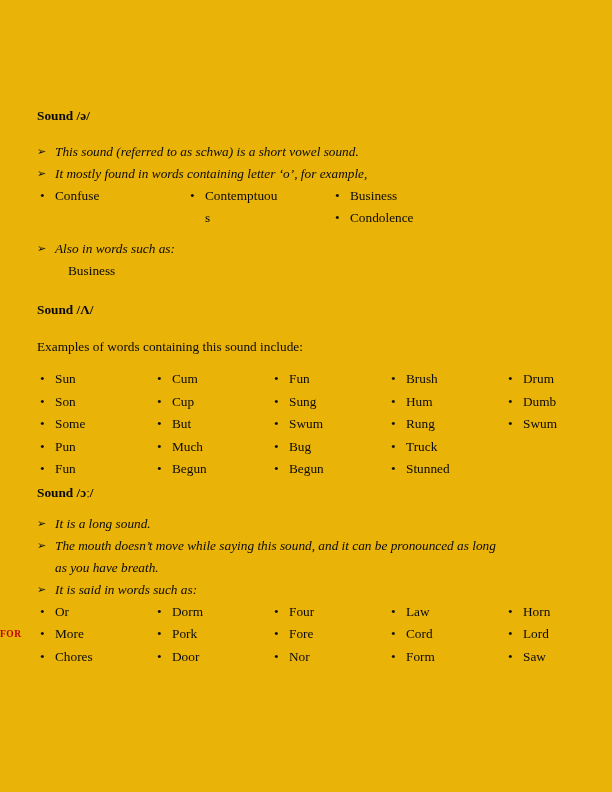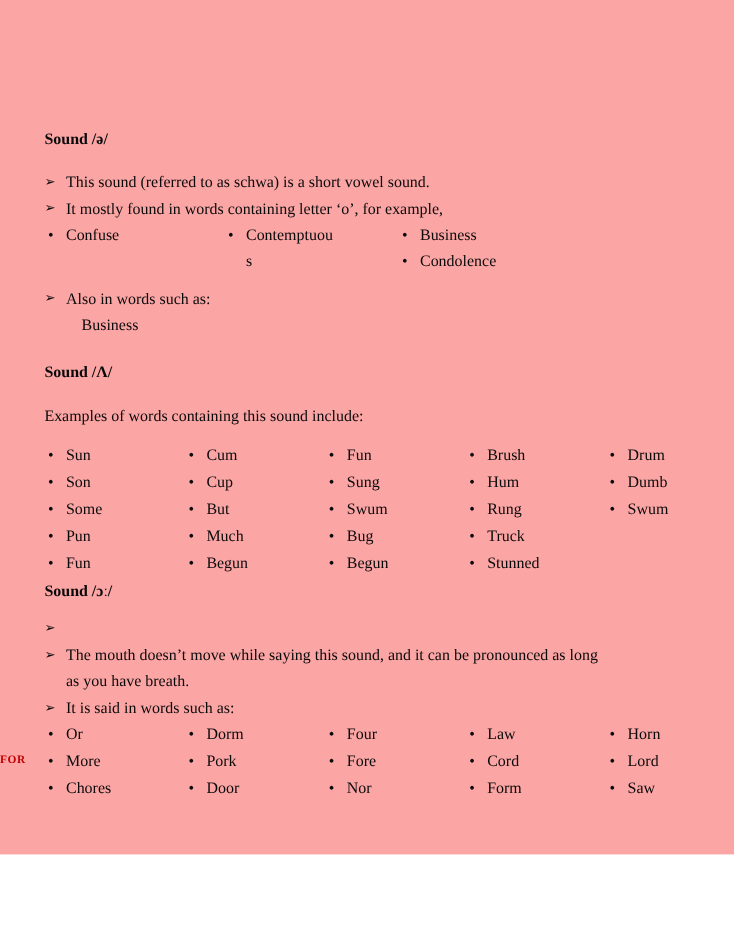--- a/index.html
+++ b/index.html
@@ -2,29 +2,29 @@
 <html><head>
 <meta charset="utf-8">
 <style>
   html,body{margin:0;padding:0;}
   body{
     width:612px;height:792px;background:#ffffff;
     font-family:"Liberation Serif","DejaVu Serif",serif;
     font-size:13.3px;color:#0a0a0a;
     -webkit-font-smoothing:antialiased;
   }
-  .page{position:relative;width:612px;height:712px;overflow:hidden;background:#fca5a5;}
+  .page{position:relative;width:612px;height:792px;overflow:hidden;background:#eab308;}
   .content{padding:108px 24px 0 37px;}
   .heading{font-weight:bold;line-height:15px;margin:0;}
   .h-schwa{margin-bottom:18px;}
   .h-wedge{margin-top:20px;}
   .h-longo{margin-top:4px;}
   .arrow-item{display:flex;line-height:22px;margin:0;}
   .arrow{flex:0 0 18px;font-family:"DejaVu Sans",sans-serif;font-size:11px;line-height:22px;color:#0a0a0a;}
-  .txt{white-space:pre-line;}
+  .txt{white-space:pre-line;font-style:italic;}
   .also-item{margin-top:9px;}
   .indent-word{margin:0 0 0 31px;line-height:22px;}
   .para{margin:19px 0 0 0;line-height:22px;}
   .exrow{display:flex;margin-left:3px;}
   .excol-1{width:150px;}
   .excol-2{width:145px;}
   .excol-3{flex:1;}
   .wordgrid{display:flex;margin-left:3px;}
   .wordgrid.first{margin-top:10px;}
   .wordcol{width:117px;}
@@ -198,20 +198,21 @@
           <span class="wt">Swum</span>
         </div>
         </div>
     </div>
 
     <p class="heading h-longo">Sound /ɔː/</p>
 
     <div class="longo-list">
       <div class="arrow-item">
         <span class="arrow">➢</span>
+        <span class="txt">It is a long sound.</span>
       </div>
       <div class="arrow-item">
         <span class="arrow">➢</span>
         <span class="txt">The mouth doesn’t move while saying this sound, and it can be pronounced as long
 as you have breath.</span>
       </div>
       <div class="arrow-item">
         <span class="arrow">➢</span>
         <span class="txt">It is said in words such as:</span>
       </div>

